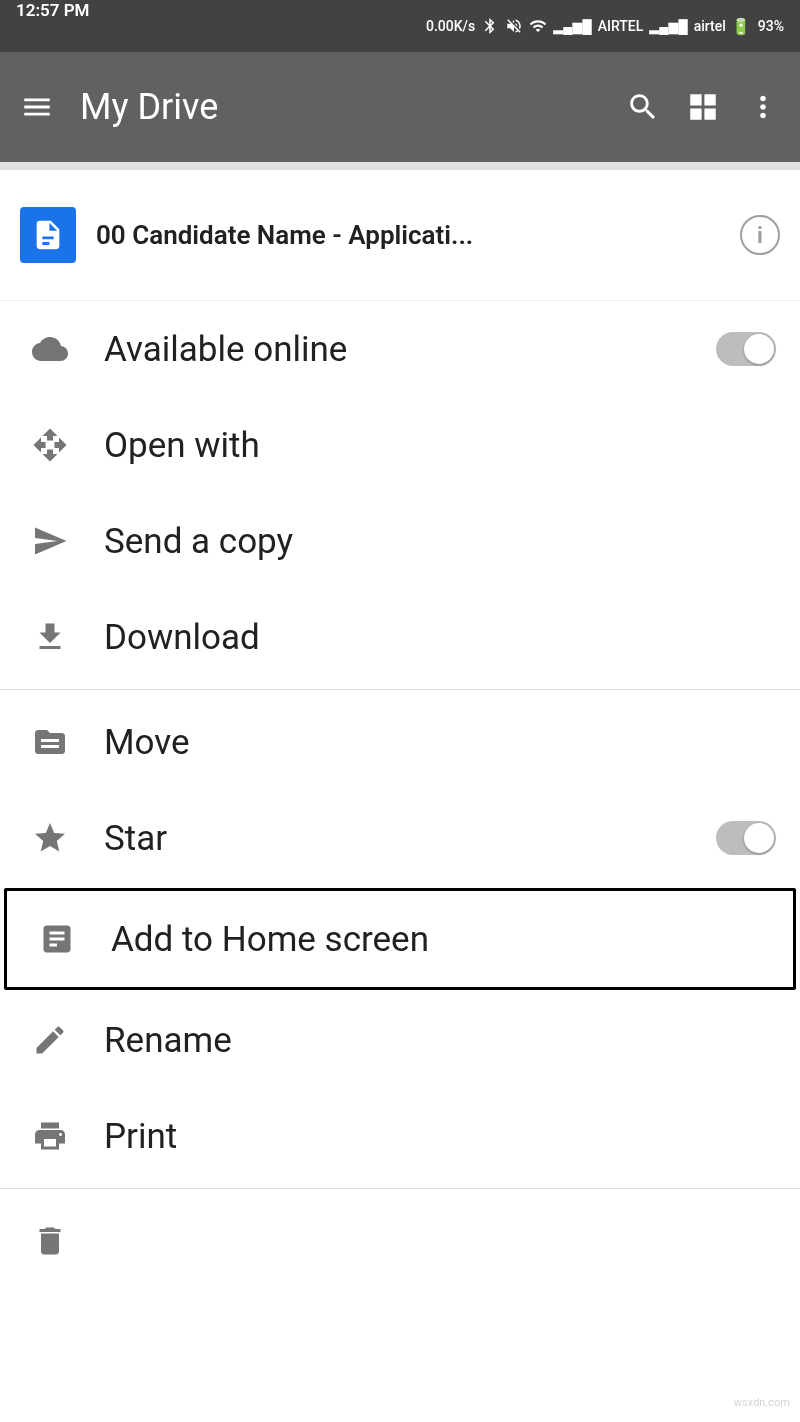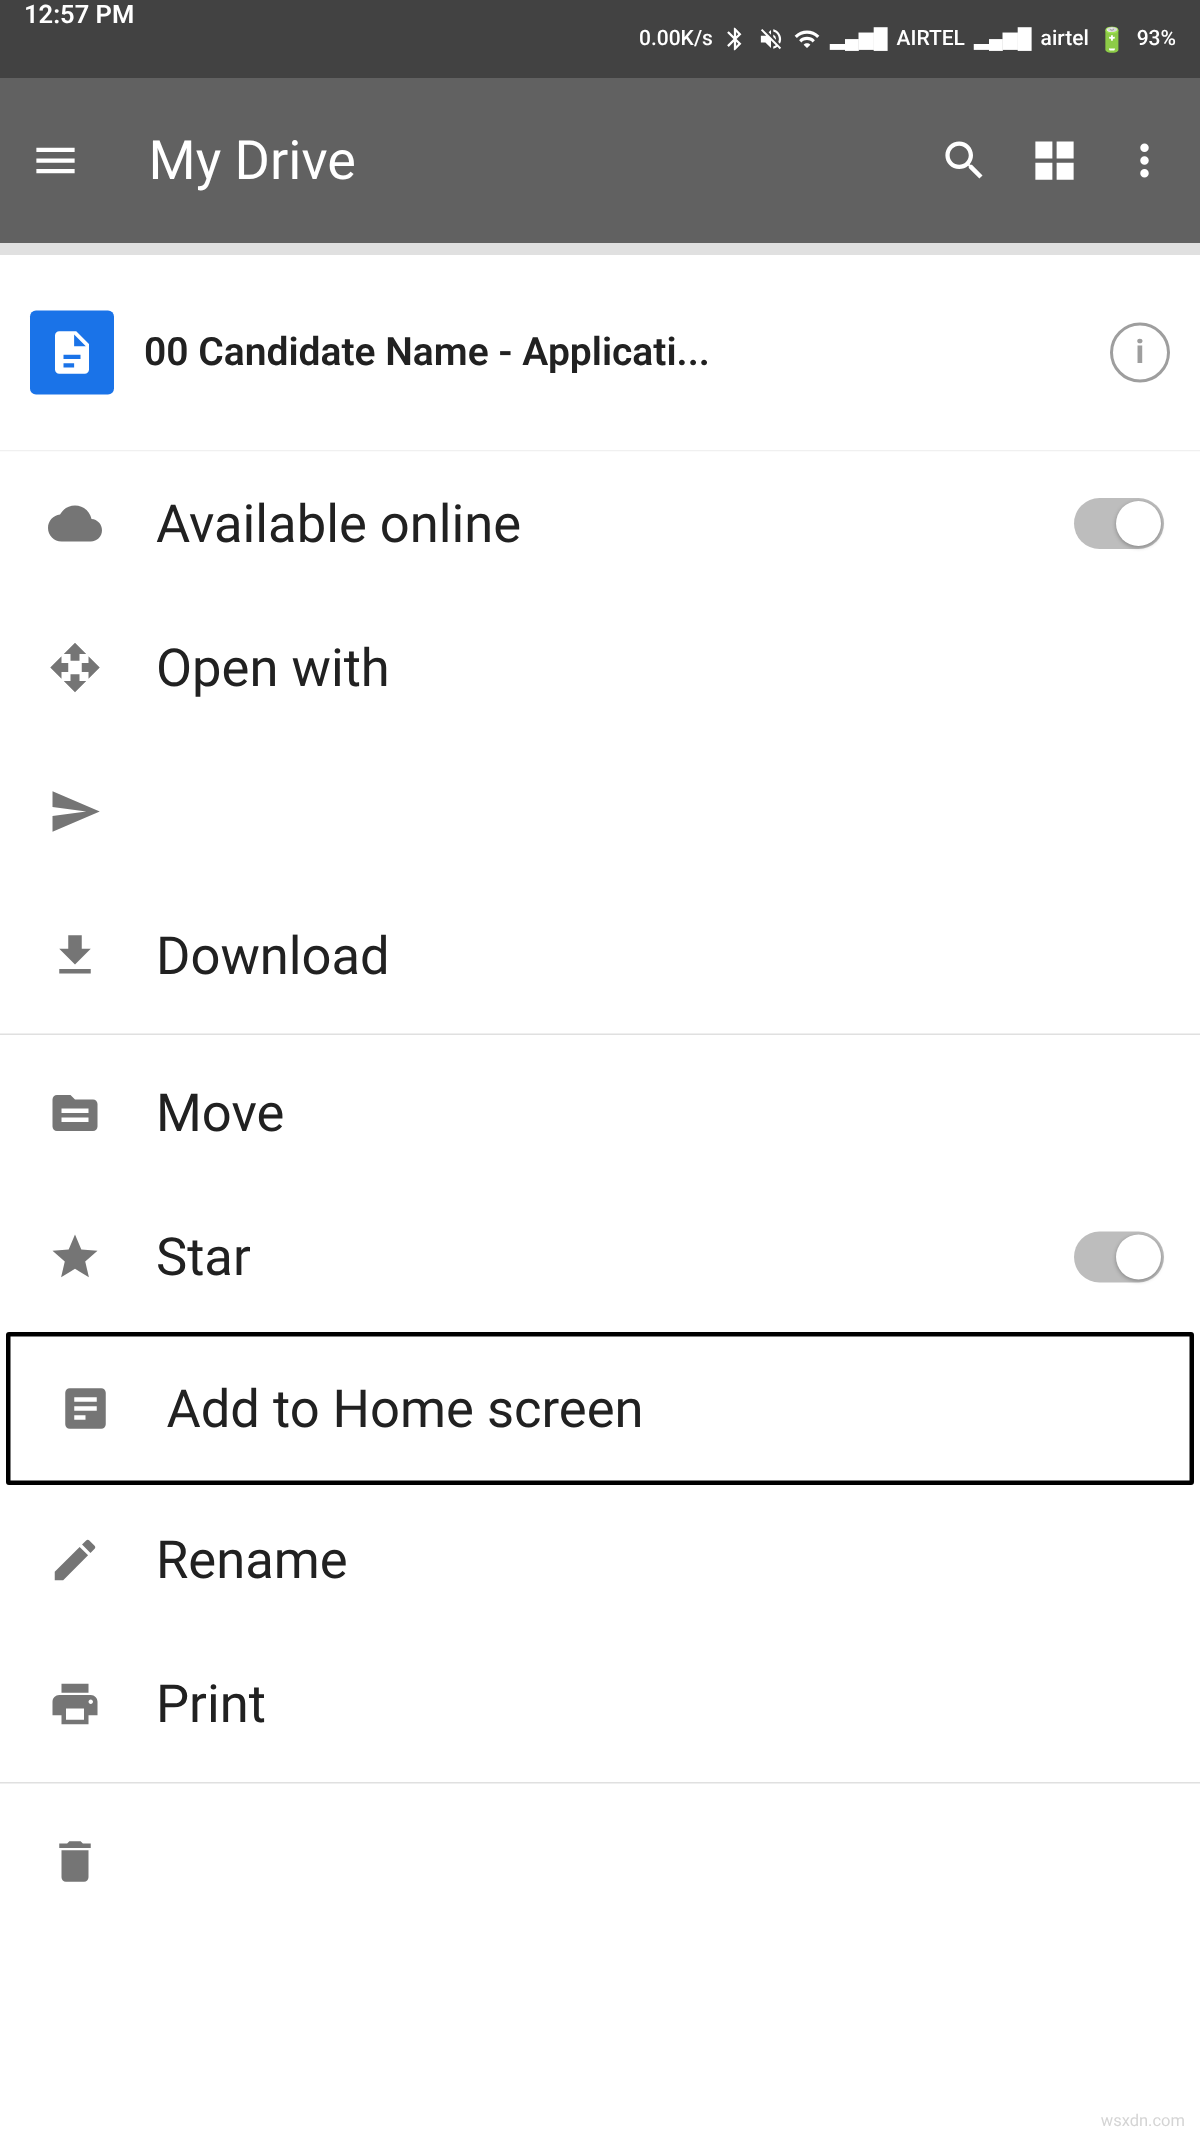--- a/index.html
+++ b/index.html
@@ -40,21 +40,21 @@
       display: flex;
       align-items: center;
       padding: 0 20px;
       gap: 20px;
     }
     .app-bar-title {
       flex: 1;
       font-size: 36px;
       font-weight: 400;
       color: #fff;
-      margin-left: 25px;
+      margin-left: 6px;
     }
     .app-bar-actions {
       display: flex;
       align-items: center;
       gap: 26px;
     }
     .icon-btn {
       color: #fff;
       font-size: 30px;
       cursor: pointer;
@@ -174,21 +174,21 @@
       border-radius: 2px;
       background: #fff;
     }
     .menu-item-highlighted .menu-label {
       color: #212121;
     }
 
     
     .watermark {
       position: fixed;
-      bottom: 2px;
+      bottom: 13px;
       right: 10px;
       font-size: 11px;
       color: #aaa;
       opacity: 0.5;
       text-align: center;
     }
 
     
     .svg-icon { width: 36px; height: 36px; fill: #757575; }
   </style>
@@ -282,20 +282,21 @@
     </div>
     <span class="menu-label">Open with</span>
   </div>
 
   <div class="menu-item">
     <div class="menu-icon">
       <svg class="svg-icon" viewBox="0 0 24 24">
           <path d="M2.01 21L23 12 2.01 3 2 10l15 2-15 2z"></path>
         </svg>
     </div>
+    <span class="menu-label">Send a copy</span>
   </div>
 
   <div class="menu-item">
     <div class="menu-icon">
       <svg class="svg-icon" viewBox="0 0 24 24">
           <path d="M19 9h-4V3H9v6H5l7 7 7-7zM5 18v2h14v-2H5z"></path>
         </svg>
     </div>
     <span class="menu-label">Download</span>
   </div>

